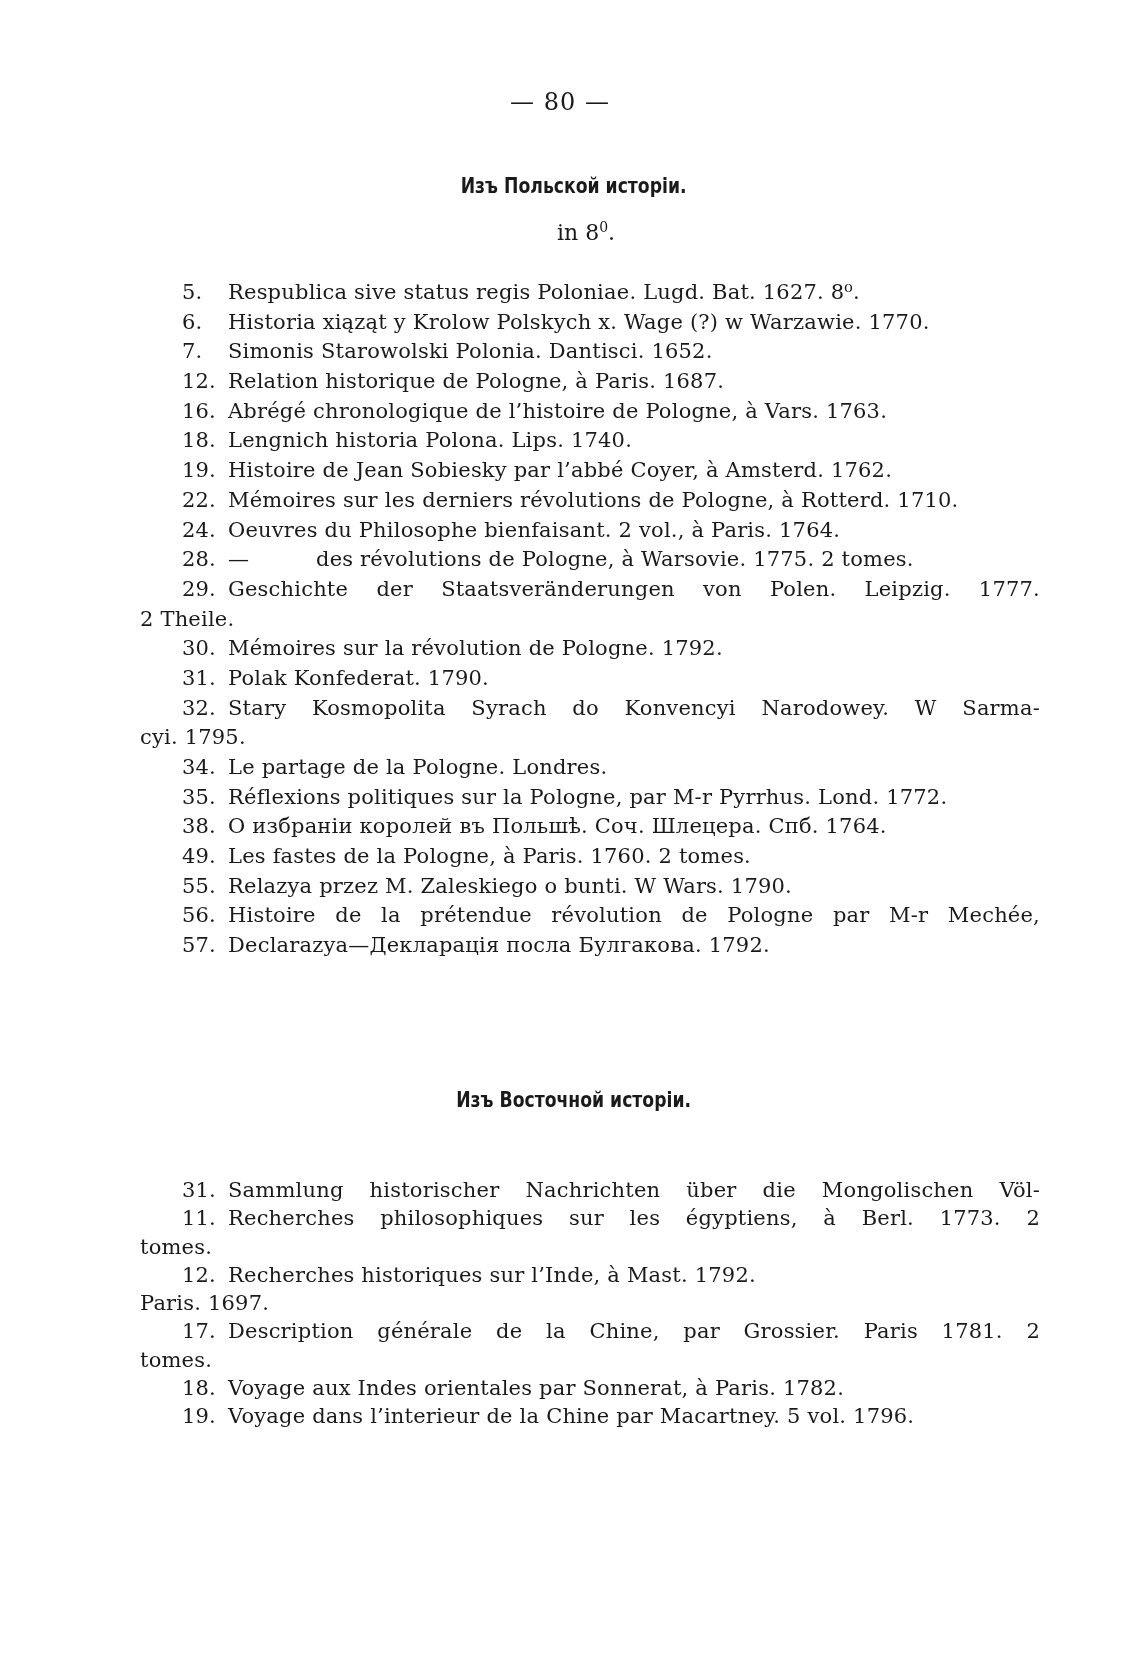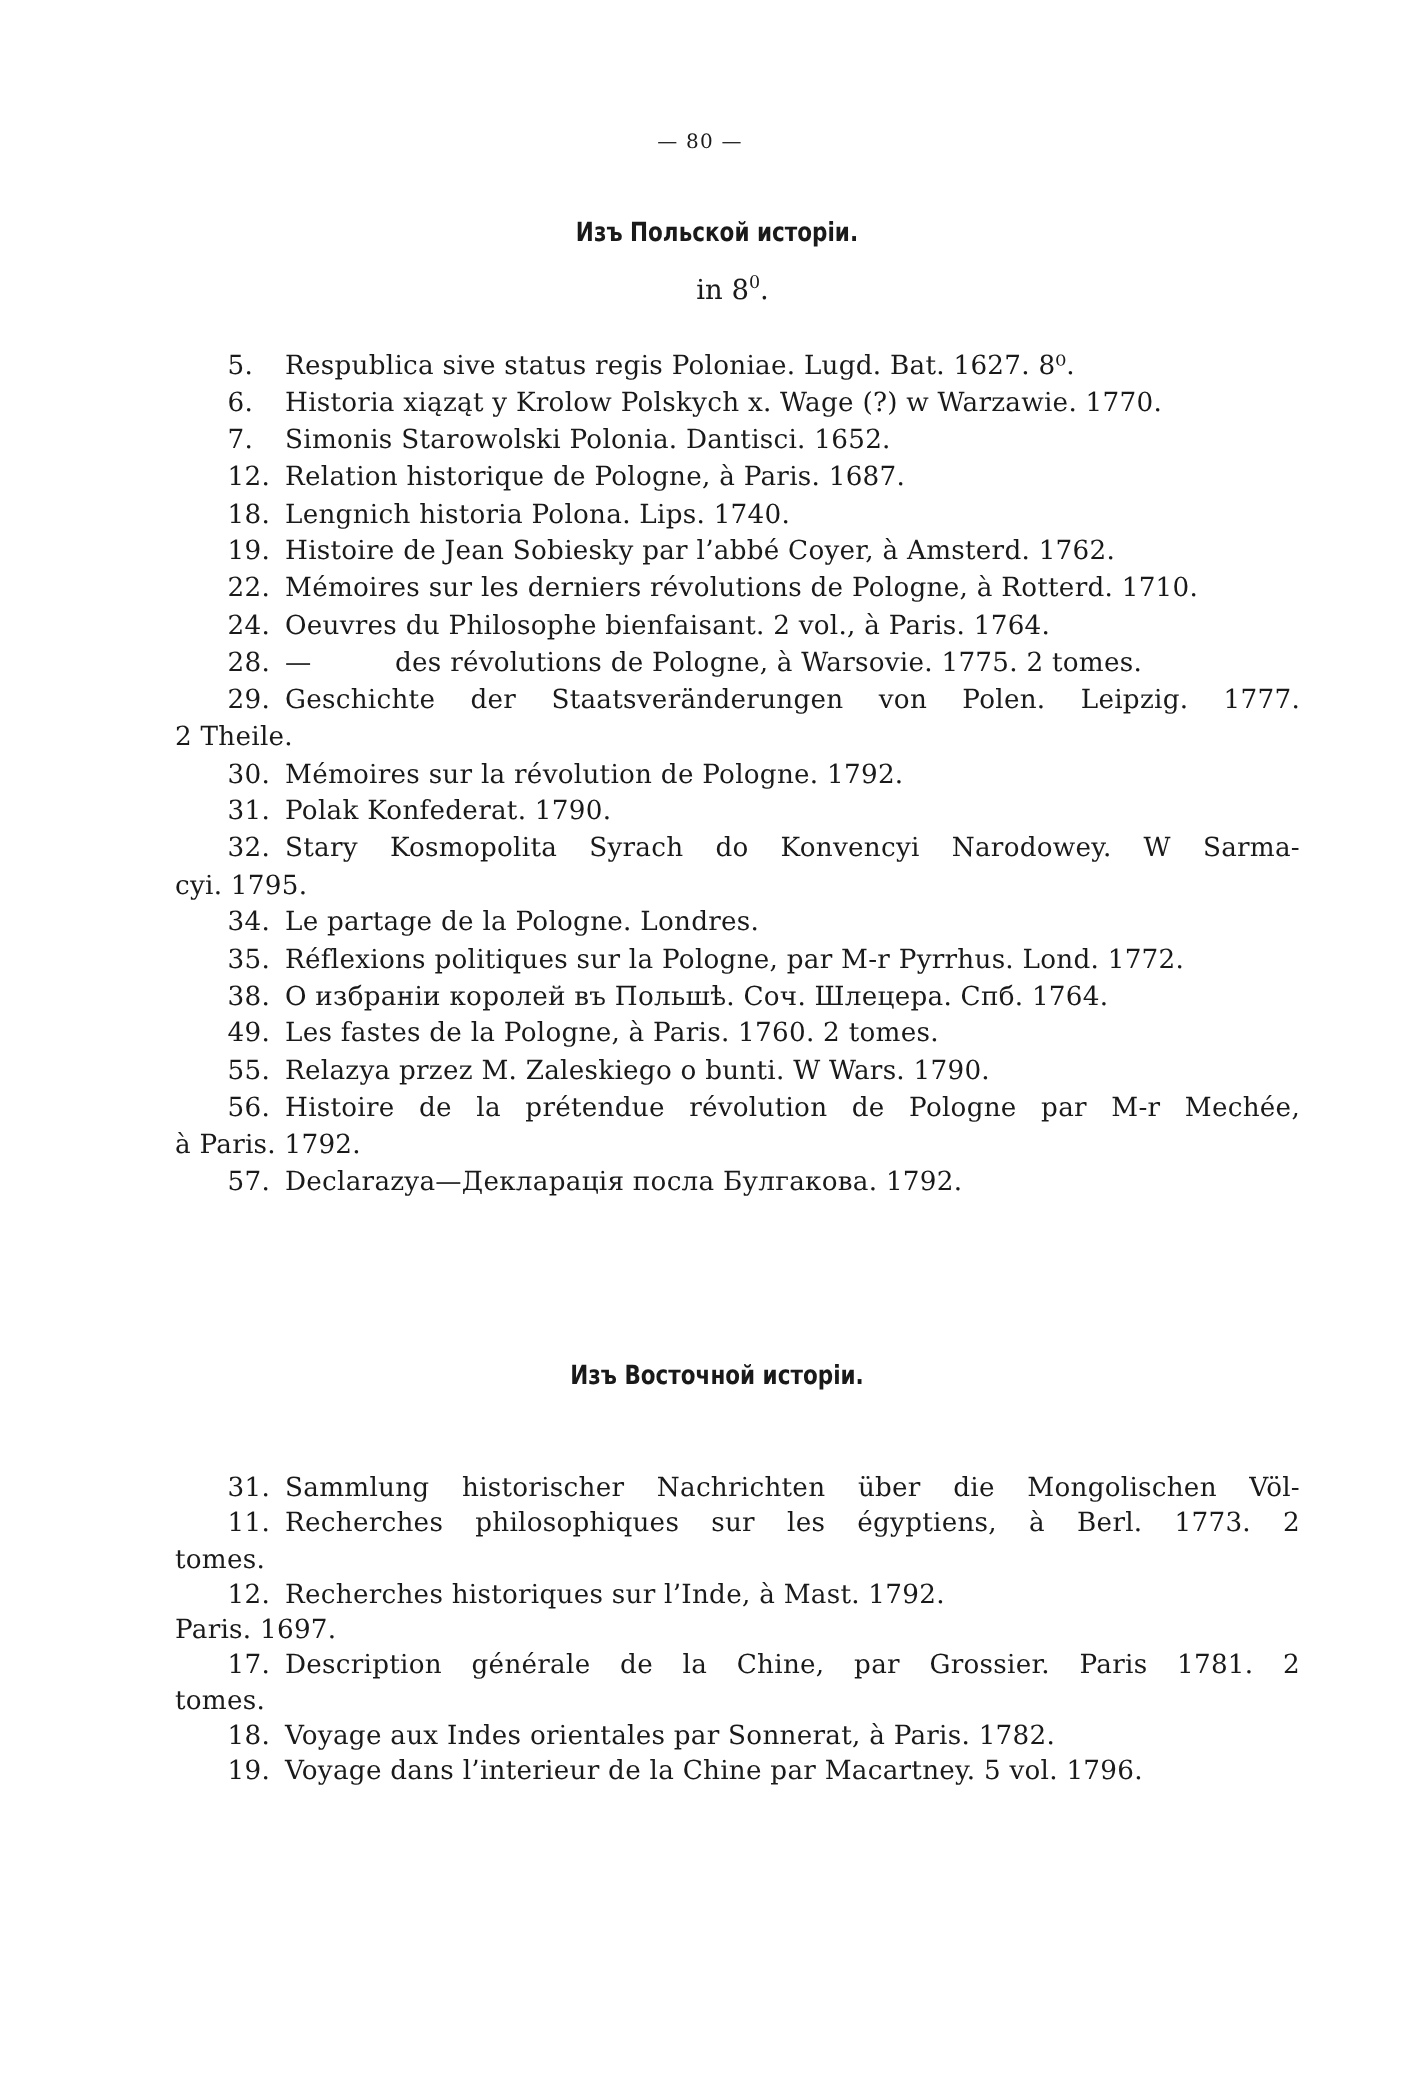--- a/index.html
+++ b/index.html
@@ -4,21 +4,21 @@
 <style>
   html, body { margin: 0; padding: 0; }
   body {
     width: 1140px; height: 1658px; background: #ffffff; position: relative; overflow: hidden;
     color: #1a1a1a;
     font-family: "DejaVu Serif", "Liberation Serif", serif;
   }
   .page { position: absolute; left: 0; top: 0; width: 1140px; height: 1658px; }
   .pagenum {
     position: absolute; top: 88px; left: 0; width: 1120px; text-align: center;
-    font-size: 16px; letter-spacing: 1px; margin-top: 15px;
+    font-size: 24px; letter-spacing: 1px;
   }
   .heading {
     position: absolute; left: 0; width: 1140px; text-align: center;
     font-family: "DejaVu Sans", "Liberation Sans", sans-serif;
     font-weight: bold; font-size: 21px; transform: scaleX(0.82); transform-origin: 590px 0;
   }
   .sub {
     position: absolute; left: 0; width: 1140px; text-align: center; font-size: 22px;
     transform: translateX(16px);
   }
@@ -54,20 +54,24 @@
         <span class="num">6.</span>
         <span class="txt">Historia xiąząt y Krolow Polskych x. Wage (?) w Warzawie. 1770.</span>
       </div>
       <div class="line">
         <span class="num">7.</span>
         <span class="txt">Simonis Starowolski Polonia. Dantisci. 1652.</span>
       </div>
       <div class="line">
         <span class="num">12.</span>
         <span class="txt">Relation historique de Pologne, à Paris. 1687.</span>
+      </div>
+      <div class="line">
+        <span class="num">16.</span>
+        <span class="txt">Abrégé chronologique de l’histoire de Pologne, à Vars. 1763.</span>
       </div>
       <div class="line">
         <span class="num">18.</span>
         <span class="txt">Lengnich historia Polona. Lips. 1740.</span>
       </div>
       <div class="line">
         <span class="num">19.</span>
         <span class="txt">Histoire de Jean Sobiesky par l’abbé Coyer, à Amsterd. 1762.</span>
       </div>
       <div class="line">
@@ -121,23 +125,20 @@
         <span class="txt">Les fastes de la Pologne, à Paris. 1760. 2 tomes.</span>
       </div>
       <div class="line">
         <span class="num">55.</span>
         <span class="txt">Relazya przez M. Zaleskiego o bunti. W Wars. 1790.</span>
       </div>
       <div class="line just">
         <span class="num">56.</span>
         <span class="txt">Histoire de la prétendue révolution de Pologne par M-r Mechée,</span>
       </div>
-      <div class="line cont">
-        <span class="txt">à Paris. 1792.</span>
-      </div>
       <div class="line">
         <span class="num">57.</span>
         <span class="txt">Declarazya—Декларація посла Булгакова. 1792.</span>
       </div>
     </div>
 
   <div class="heading" style="top:1088px;">Изъ Восточной исторіи.</div>
 
   <div class="block block2" id="block2" style="top:1176px;">
       <div class="line just">

